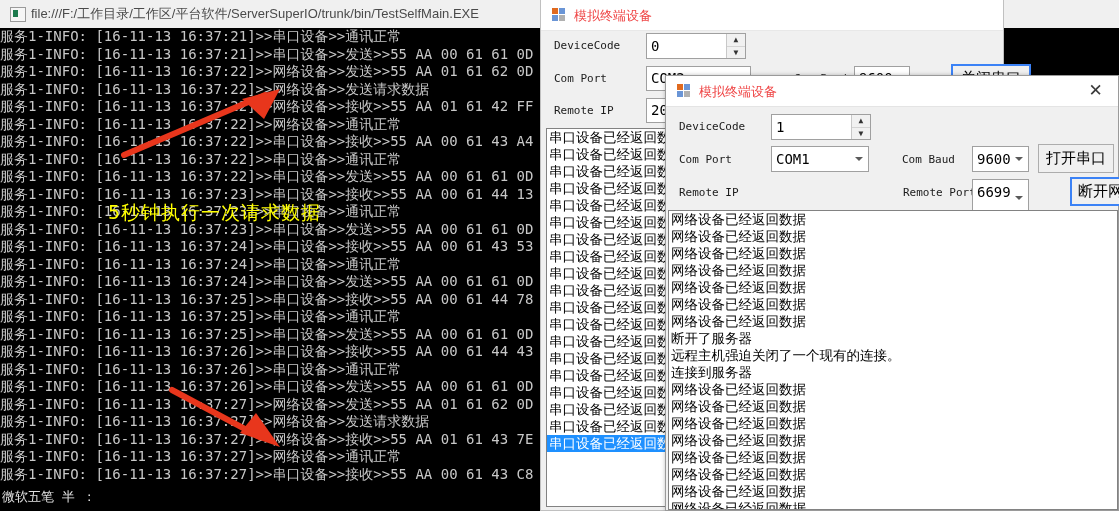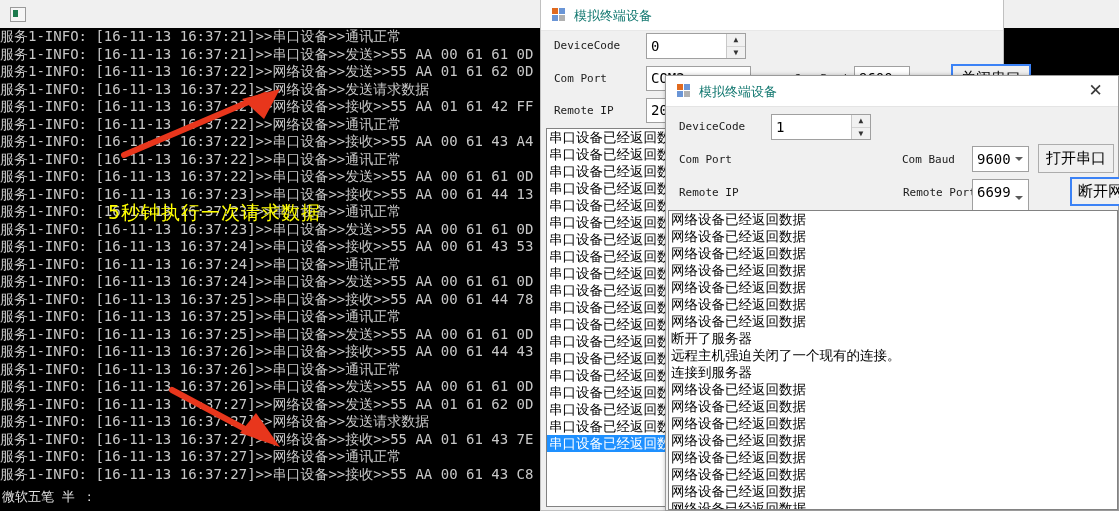--- a/index.html
+++ b/index.html
@@ -90,21 +90,21 @@
   .dlg-ico{
     position:absolute; left:11px; top:8px; width:14px; height:14px;
   }
   .dlg-ico i{position:absolute; display:block;}
   .dlg-ico .q1{left:0;top:0;width:6px;height:6px;background:#e06a1f;}
   .dlg-ico .q2{left:7px;top:0;width:6px;height:6px;background:#6a95d6;}
   .dlg-ico .q3{left:0;top:7px;width:6px;height:6px;background:#6a95d6;}
   .dlg-ico .q4{left:7px;top:7px;width:6px;height:6px;background:#b0b0b0;}
   .dlg-title-text{
     position:absolute; left:33px; top:6px; height:19px; line-height:19px;
-    font-size:13px; color:#0f766e; white-space:nowrap;
+    font-size:13px; color:#ef4444; white-space:nowrap;
     font-family:"DejaVu Sans","Liberation Sans",sans-serif;
   }
   .dlg-close{
     position:absolute; top:0; right:0; width:45px; height:30px;
     line-height:30px; text-align:center; font-size:17px; color:#3b3b3b;
     font-family:"Liberation Sans",sans-serif;
   }
   .fld-label{
     position:absolute; font-size:11px; color:#1a1a1a; white-space:nowrap;
     font-family:"DejaVu Sans Mono","Liberation Mono",monospace;
@@ -166,20 +166,21 @@
     <span class="tab-ico">▰</span>
     <span class="tab-close">✕</span>
   </div>
   <div id="vs-codeline">eceivePackage dataP</div>
   <div id="vs-chev">⌄</div>
 </div>
 
 <div id="console-window">
   <div id="console-titlebar">
     <div id="console-title-icon"></div>
+    <div id="console-title-text">file:///F:/工作目录/工作区/平台软件/ServerSuperIO/trunk/bin/TestSelfMain.EXE</div>
   </div>
   <div id="console-body">
       <div class="cline">服务1-INFO: [16-11-13 16:37:21]&gt;&gt;串口设备&gt;&gt;通讯正常</div>
       <div class="cline">服务1-INFO: [16-11-13 16:37:21]&gt;&gt;串口设备&gt;&gt;发送&gt;&gt;55 AA 00 61 61 0D</div>
       <div class="cline">服务1-INFO: [16-11-13 16:37:22]&gt;&gt;网络设备&gt;&gt;发送&gt;&gt;55 AA 01 61 62 0D</div>
       <div class="cline">服务1-INFO: [16-11-13 16:37:22]&gt;&gt;网络设备&gt;&gt;发送请求数据</div>
       <div class="cline">服务1-INFO: [16-11-13 16:37:22]&gt;&gt;网络设备&gt;&gt;接收&gt;&gt;55 AA 01 61 42 FF 9</div>
       <div class="cline">服务1-INFO: [16-11-13 16:37:22]&gt;&gt;网络设备&gt;&gt;通讯正常</div>
       <div class="cline">服务1-INFO: [16-11-13 16:37:22]&gt;&gt;串口设备&gt;&gt;接收&gt;&gt;55 AA 00 61 43 A4 C</div>
       <div class="cline">服务1-INFO: [16-11-13 16:37:22]&gt;&gt;串口设备&gt;&gt;通讯正常</div>
@@ -297,20 +298,24 @@
   <div class="fld-label" style="left:13px;top:44px;">DeviceCode</div>
   <div class="txtbox" style="left:105px;top:38px;width:100px;height:26px;line-height:24px;">
     <span>1</span>
     <span class="spin">
       <span class="up">▲</span>
       <span class="dn">▼</span>
     </span>
   </div>
 
   <div class="fld-label" style="left:13px;top:77px;">Com Port</div>
+  <div class="txtbox" style="left:105px;top:70px;width:98px;height:26px;line-height:24px;">
+    <span>COM1</span>
+    <span class="combo-arrow"></span>
+  </div>
   <div class="fld-label" style="left:236px;top:77px;">Com Baud</div>
   <div class="txtbox" style="left:306px;top:70px;width:57px;height:26px;line-height:24px;">
     <span>9600</span>
     <span class="combo-arrow"></span>
   </div>
   <div class="btn" style="left:372px;top:68px;width:76px;height:29px;">打开串口</div>
 
   <div class="fld-label" style="left:13px;top:110px;">Remote IP</div>
   <div class="fld-label" style="left:213px;top:110px;margin-left:24px;">Remote Port</div>
   <div class="txtbox" style="left:306px;top:103px;width:57px;height:38px;line-height:24px;">

